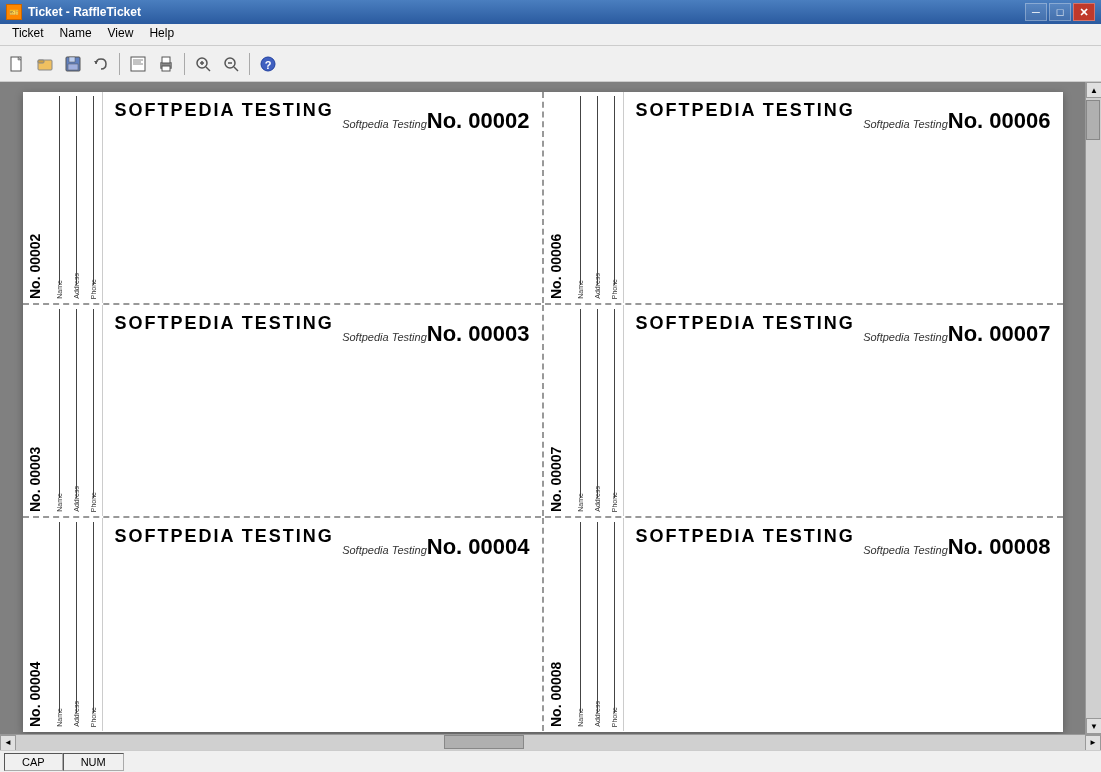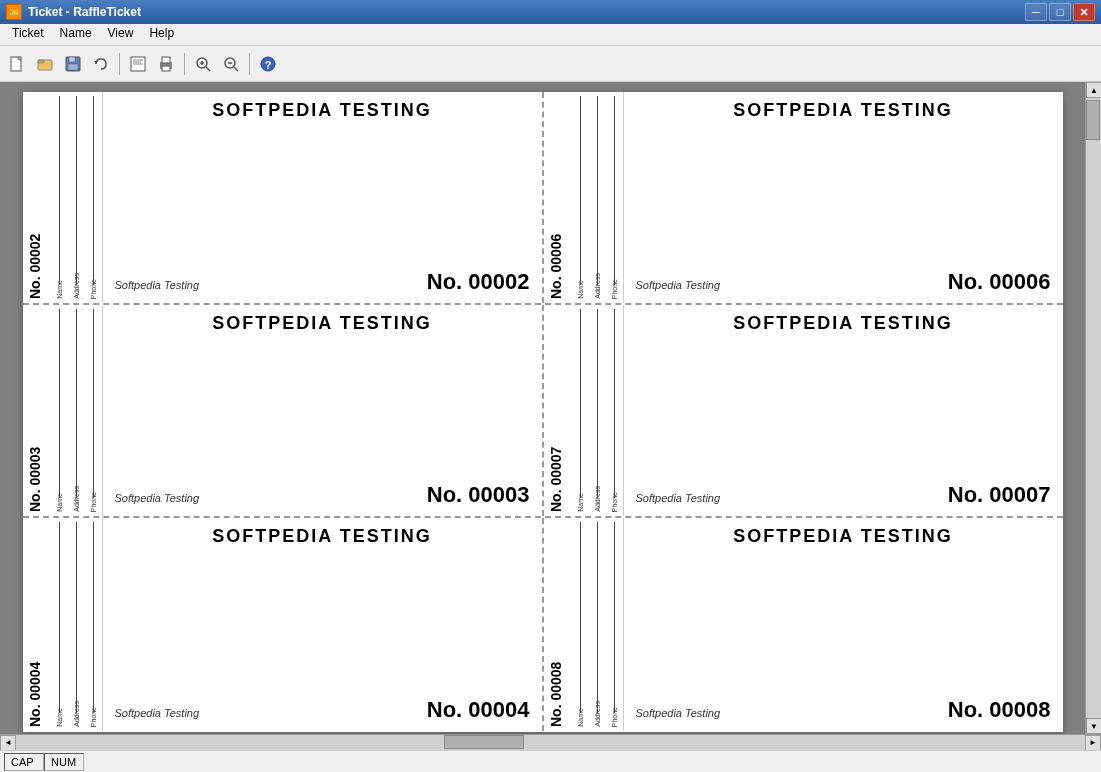--- a/index.html
+++ b/index.html
@@ -205,21 +205,21 @@
       color: #333;
       position: absolute;
       bottom: 2px;
       white-space: nowrap;
     }
 
     
     .ticket-body {
       flex: 1;
       display: flex;
-      flex-direction: column;
+      flex-direction: row;
       padding: 8px 12px;
     }
 
     .ticket-title {
       font-size: 18px;
       font-weight: bold;
       text-align: center;
       margin-bottom: 8px;
       letter-spacing: 2px;
     }
@@ -293,21 +293,21 @@
     }
     .status-text {
       flex: 1;
     }
     .status-indicators {
       display: flex;
       gap: 0;
     }
     .status-indicator {
       border: 1px inset #aaa;
-      padding: 0 6px;
+      padding: 0 17px;
       height: 18px;
       display: flex;
       align-items: center;
       font-size: 11px;
       min-width: 40px;
       background: #f0f0f0;
     }
 
     .stub-inner {
       display: flex;

